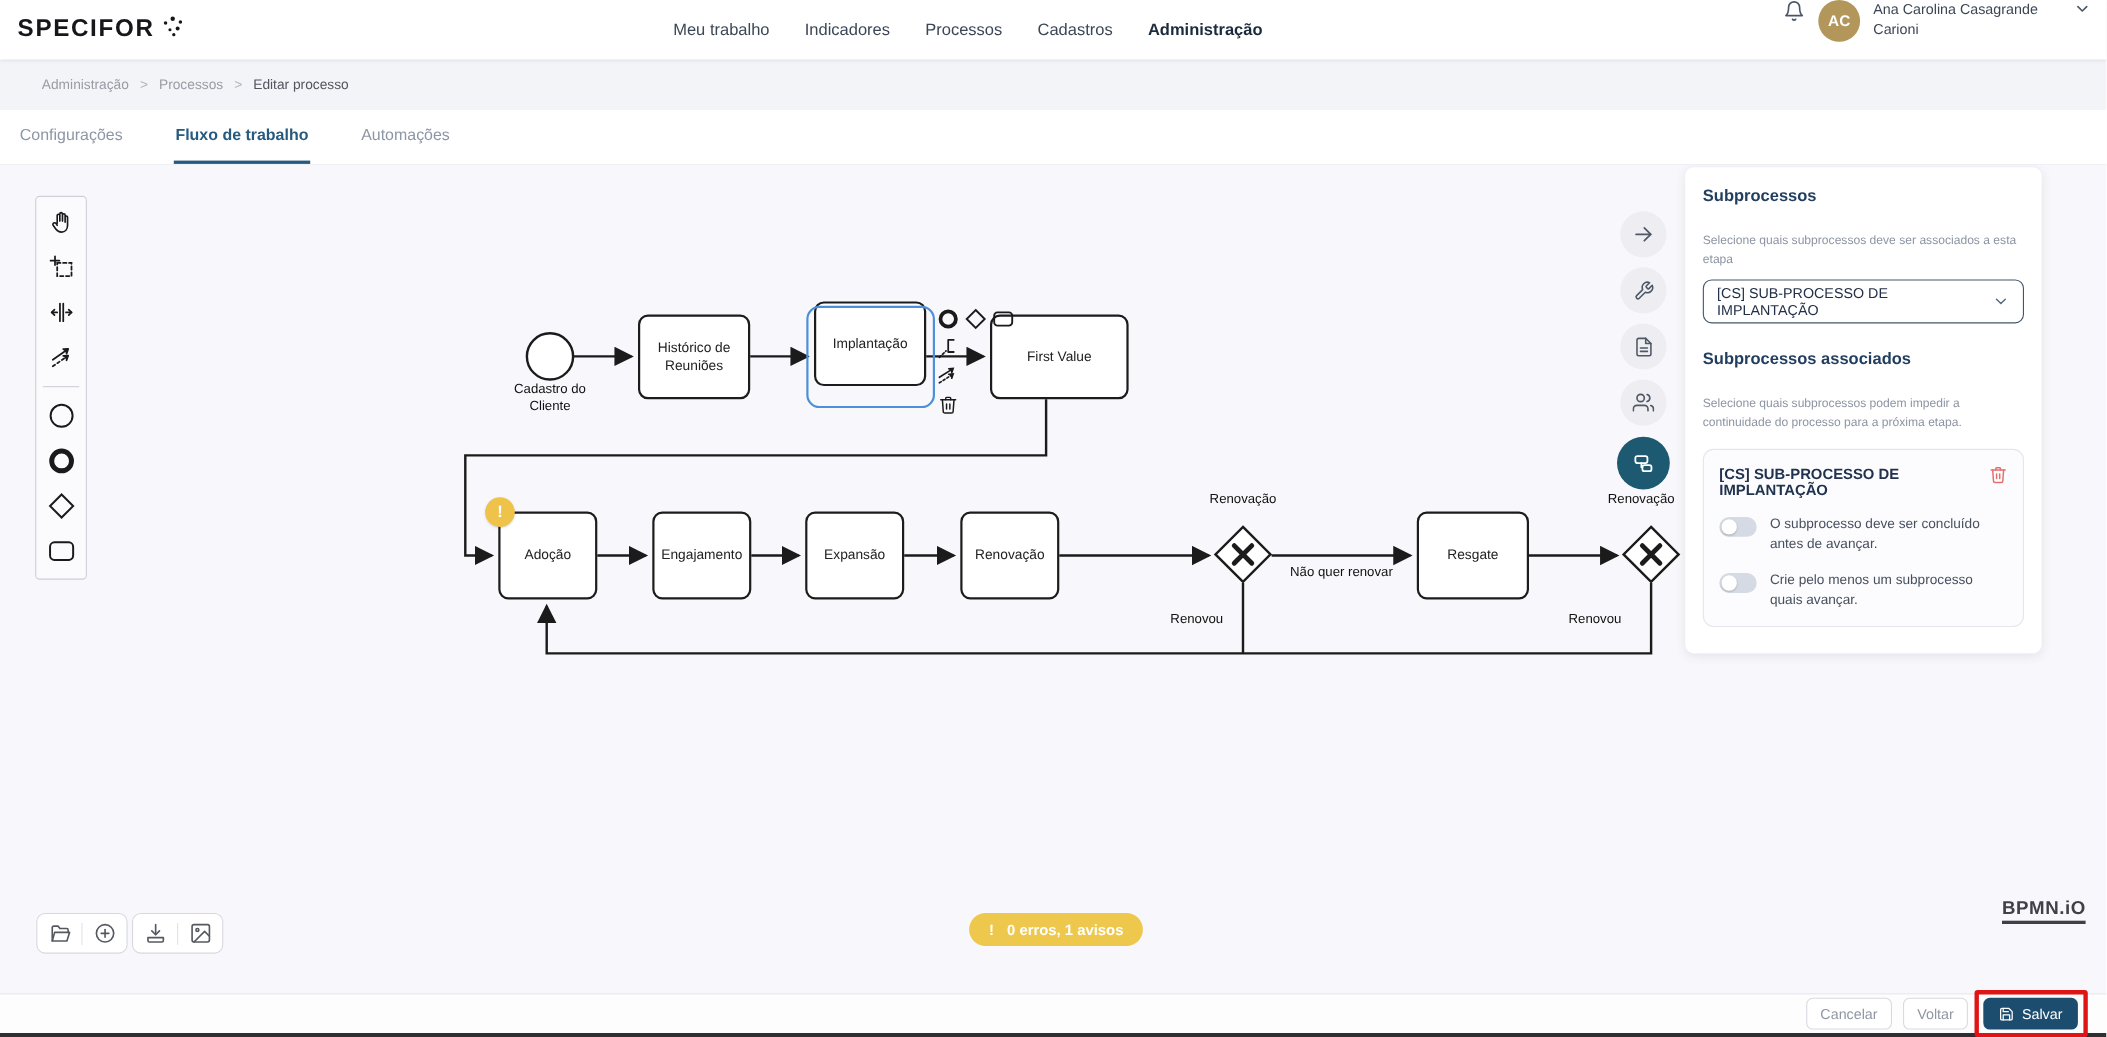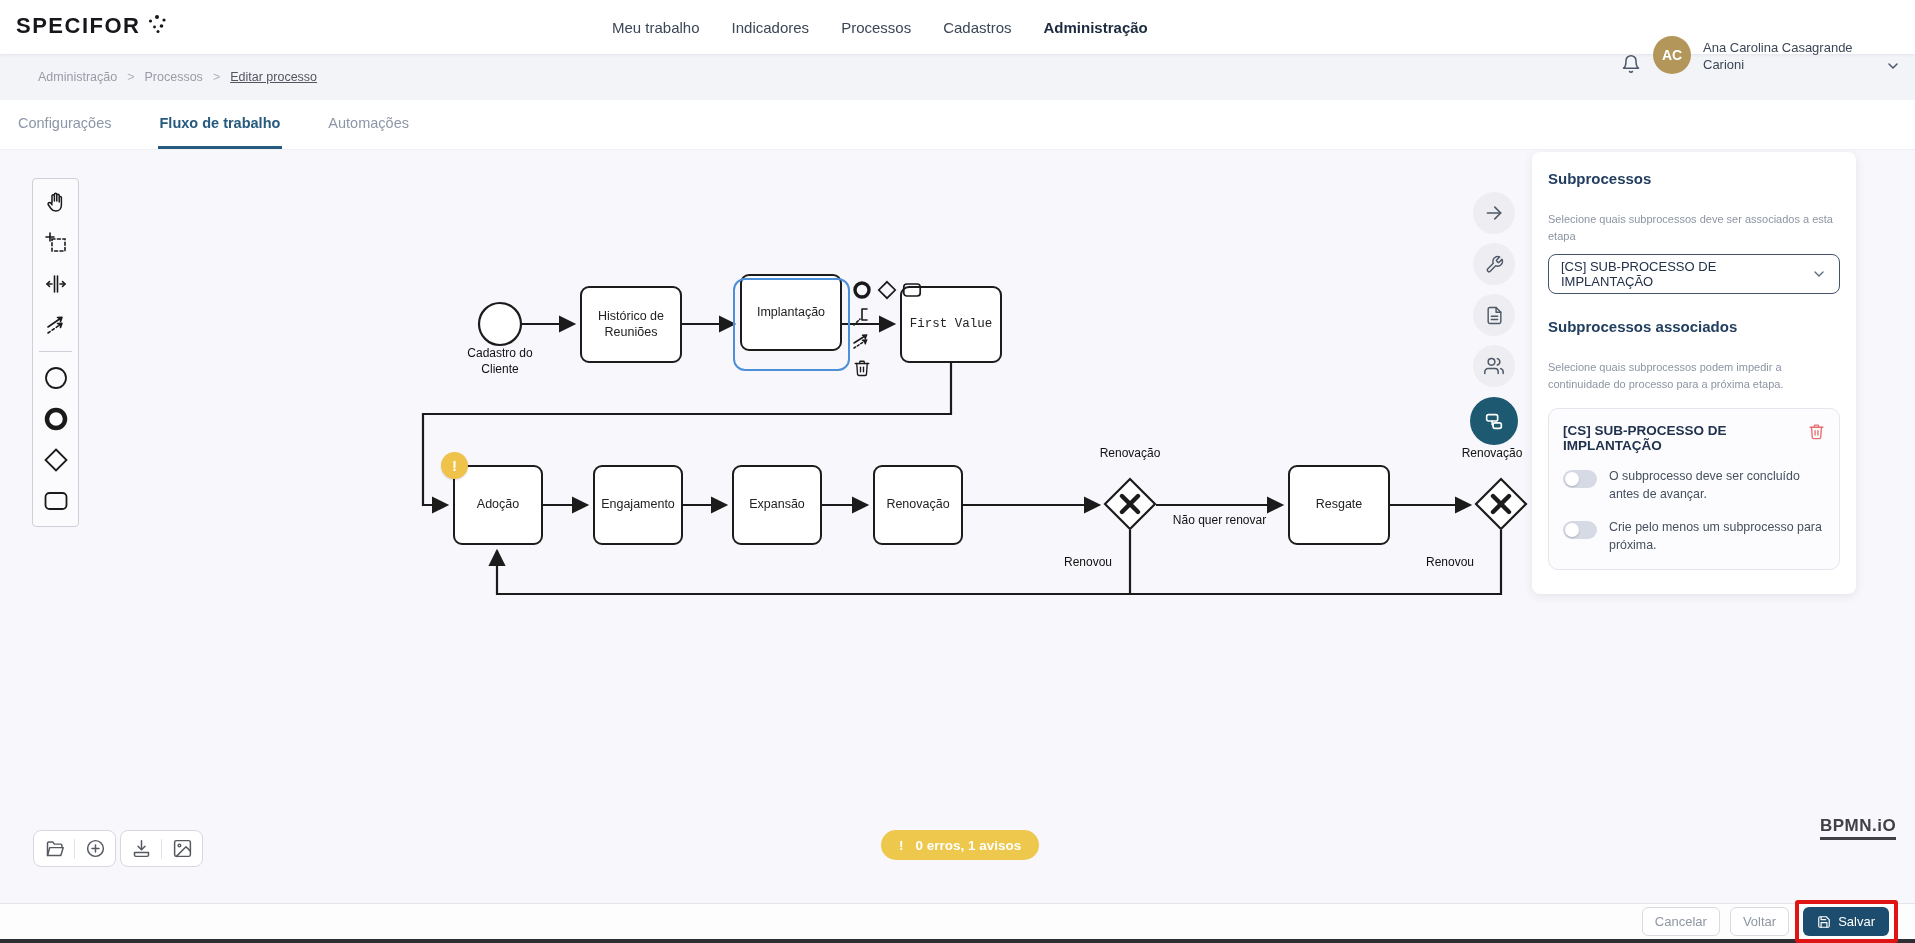--- a/index.html
+++ b/index.html
@@ -5,28 +5,28 @@
   * { margin:0; padding:0; box-sizing:border-box; }
   html,body { width:1915px; height:943px; font-family:"Liberation Sans", sans-serif; background:#fff; overflow:hidden; }
 
   
   .header { position:relative; height:54px; background:#fff; box-shadow:0 1px 3px rgba(20,20,40,.07); z-index:40; }
   .logo { position:absolute; left:16px; top:13px; display:flex; gap:6px; }
   .logo-text { font-size:22px; font-weight:bold; letter-spacing:1.5px; color:#17171b; }
   .top-nav { position:absolute; left:612px; top:0; height:54px; display:flex; align-items:center; gap:32px; }
   .nav-item { font-size:15px; color:#3b4656; cursor:pointer; white-space:nowrap; }
   .nav-item.active { font-weight:bold; color:#1b2b3d; }
-  .user-block { position:absolute; right:14px; top:0; height:62px; display:flex; align-items:flex-end; gap:12px;margin-top:12px; }
+  .user-block { position:absolute; right:14px; top:0; height:62px; display:flex; align-items:flex-start; gap:12px; }
   .avatar { width:38px; height:38px; border-radius:50%; background:#b39659; color:#fff; font-size:14px; font-weight:bold; display:flex; align-items:center; justify-content:center; }
   .user-name { font-size:13px; color:#3b4656; max-width:170px; line-height:1.35; }
 
   
   .breadcrumb-bar { height:46px; background:#f3f4f8; display:flex; align-items:center; padding-left:38px; }
   .crumb { font-size:12.5px; color:#9b9ba6; }
-  .crumb.current { color:#54545f;text-decoration:underline; }
+  .crumb.current { color:#54545f; }
   .crumb-sep { font-size:12.5px; color:#b3b3bc; margin:0 10px; }
 
   
   .tabs-row { height:50px; background:#fff; display:flex; align-items:stretch; padding-left:16px; gap:44px; border-bottom:1px solid #eef0f4; }
   .tab { display:flex; align-items:center; font-size:14.5px; color:#8d96a6; cursor:pointer; border-bottom:3px solid transparent; padding:0 2px;text-align:center; }
   .tab.active { color:#265a7e; font-weight:bold; border-bottom-color:#265a7e; }
 
   
   .canvas { position:relative; height:753px; background:#f8f8fc; overflow:hidden; }
 
@@ -217,21 +217,21 @@
     </g>
     <g>
       <path d="M1501 329 L1526 354 L1501 379 L1476 354 Z" fill="#fff" stroke="#1b1b1b" stroke-width="2.2"></path>
       <path d="M1493 346 L1509 362 M1509 346 L1493 362" stroke="#1b1b1b" stroke-width="4.4" stroke-linecap="round"></path>
     </g>
   </svg>
 
   <div class="task" style="left:580px; top:136px; width:102px; height:77px;">Histórico de Reuniões</div>
   <div class="selection-box" style="left:733px; top:128px; width:117px; height:93px;"></div>
   <div class="task" style="left:740px; top:124px; width:102px; height:77px;">Implantação</div>
-  <div class="task" style="left:900px; top:136px; width:102px; height:77px;font-family:Liberation Mono, monospace;">First Value</div>
+  <div class="task" style="left:900px; top:136px; width:126px; height:77px;">First Value</div>
   <div class="task" style="left:453px; top:315px; width:90px; height:80px;">Adoção</div>
   <div class="task" style="left:593px; top:315px; width:90px; height:80px;">Engajamento</div>
   <div class="task" style="left:732px; top:315px; width:90px; height:80px;">Expansão</div>
   <div class="task" style="left:873px; top:315px; width:90px; height:80px;">Renovação</div>
   <div class="task" style="left:1288px; top:315px; width:102px; height:80px;">Resgate</div>
 
   <div class="warn-badge" style="left:441px; top:302px;">!</div>
 
   <div class="dgm-label" style="left:458px; top:196px; width:84px;">Cadastro do Cliente</div>
   <div class="dgm-label" style="left:1088px; top:296px; width:84px;">Renovação</div>
@@ -355,21 +355,21 @@
               <line x1="14" y1="11" x2="14" y2="17"></line>
             </svg>
         </span>
       </div>
       <div class="toggle-row">
         <span class="toggle"></span>
         <span class="toggle-label">O subprocesso deve ser concluído antes de avançar.</span>
       </div>
       <div class="toggle-row">
         <span class="toggle"></span>
-        <span class="toggle-label">Crie pelo menos um subprocesso para próxima.</span>
+        <span class="toggle-label">Crie pelo menos um subprocesso quais avançar.</span>
       </div>
     </div>
   </div>
 
   <div class="io-group" style="left:33px;">
     <span class="io-btn">
       <svg width="21" height="21" viewBox="0 0 24 24" fill="none" stroke="#55595f" stroke-width="1.7" stroke-linecap="round" stroke-linejoin="round">
           <path d="M4 20 L6.5 11 H22 L19.2 20 Z"></path>
           <path d="M4 20 V6 a1.5 1.5 0 0 1 1.5-1.5 h4.5 l2 2.5 h7 a1.5 1.5 0 0 1 1.5 1.5 V11"></path>
         </svg>

